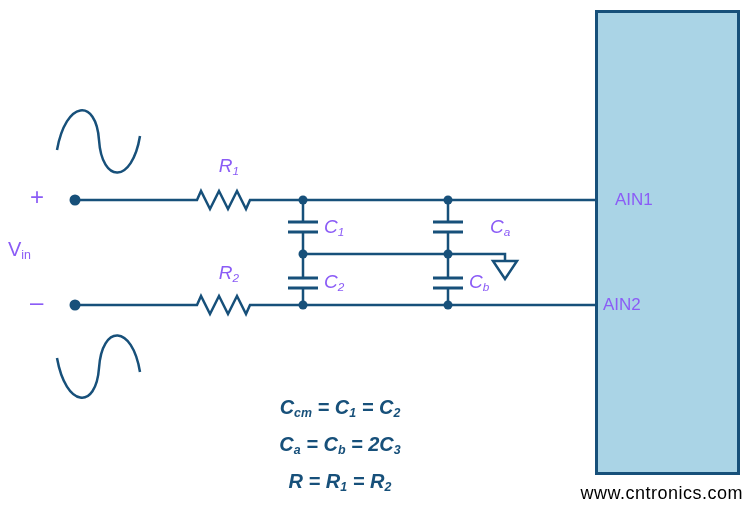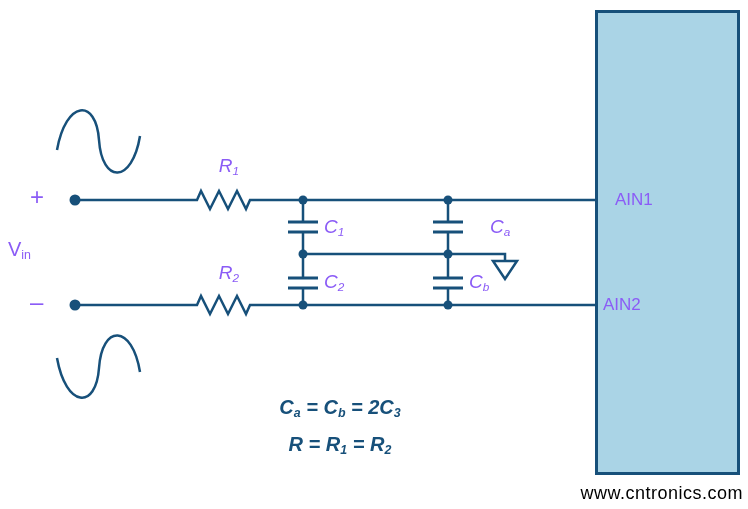--- a/index.html
+++ b/index.html
@@ -98,20 +98,23 @@
   </div>
   <div class="label comp" style="left:469px;top:271px;">
     <span>C</span><span class="sub">b</span>
   </div>
 
   <div class="label pin" style="left:603px;top:190px;margin-left:12px;">AIN1</div>
   <div class="label pin" style="left:603px;top:295px;">AIN2</div>
 
   <div class="equations">
     <div>
+      <span>C</span><span class="sub">cm</span><span> = </span><span>C</span><span class="sub">1</span><span> = </span><span>C</span><span class="sub">2</span>
+    </div>
+    <div>
       <span>C</span><span class="sub">a</span><span> = </span><span>C</span><span class="sub">b</span><span> = </span><span>2C</span><span class="sub">3</span>
     </div>
     <div>
       <span>R</span><span class="sub"></span><span> = </span><span>R</span><span class="sub">1</span><span> = </span><span>R</span><span class="sub">2</span>
     </div>
   </div>
 
   <div class="watermark">www.cntronics.com</div>
 
 </div>

